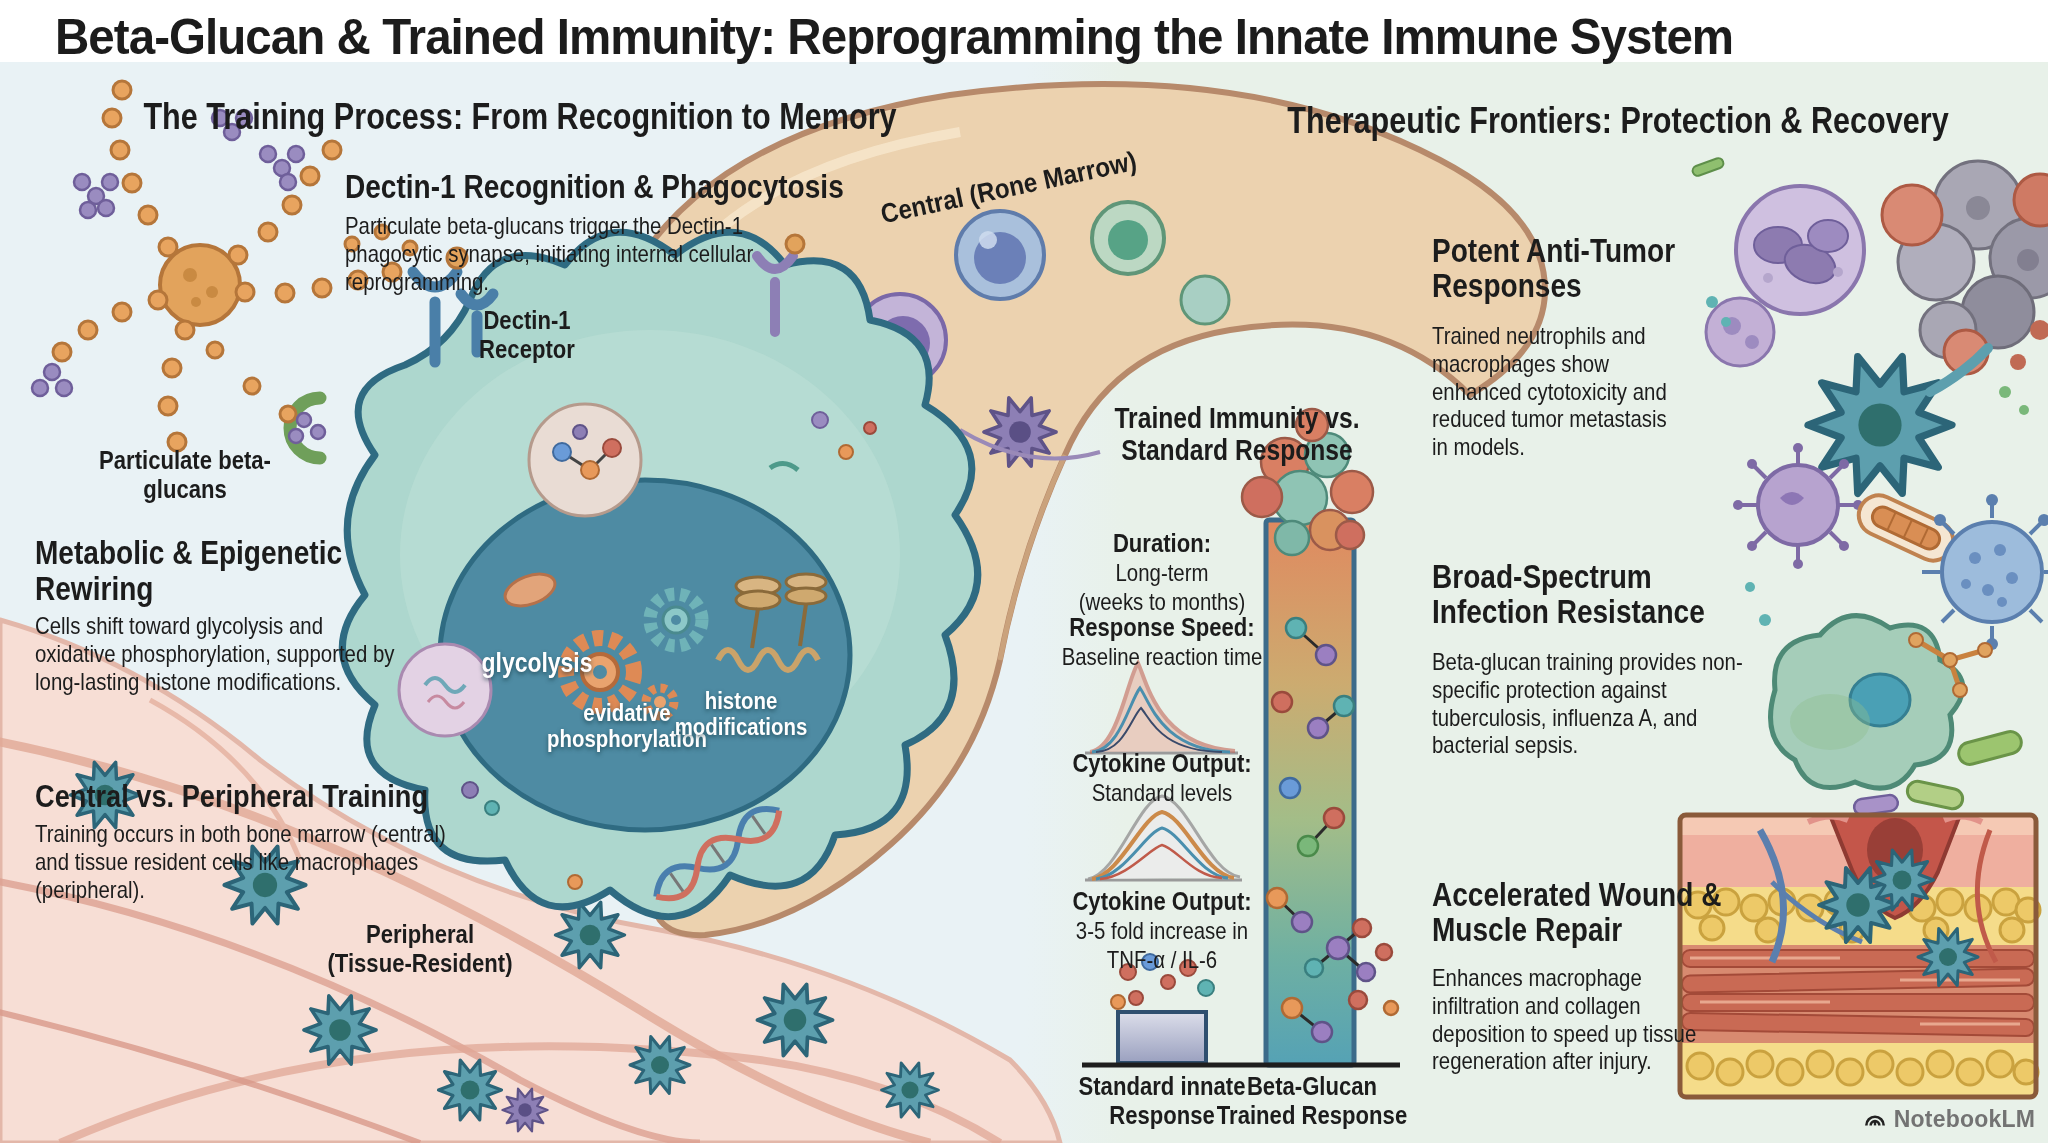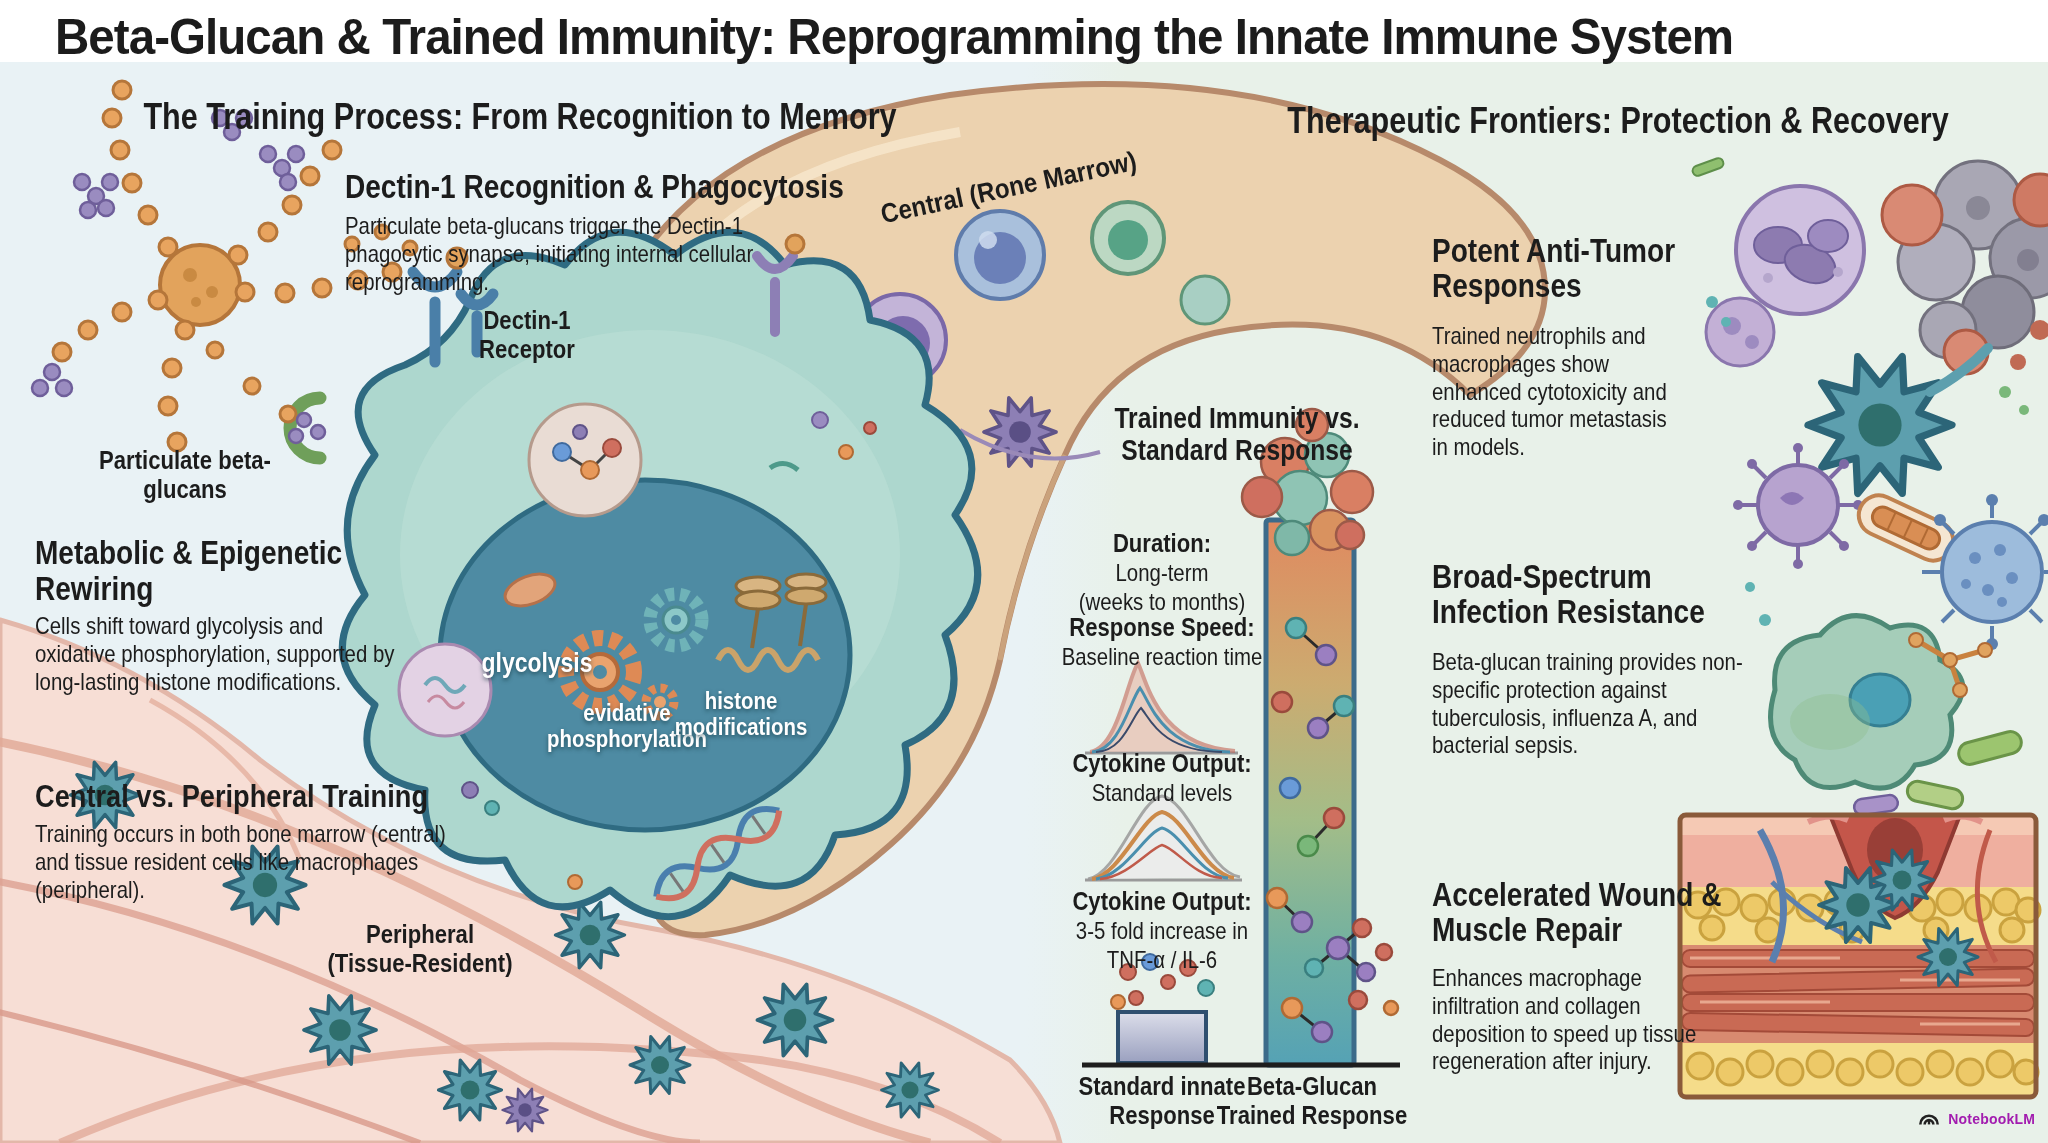--- a/index.html
+++ b/index.html
@@ -521,15 +521,15 @@
 
   <div class="t b sxl" style="left:1432px;top:878px;width:400px;font-size:33px;line-height:1.06;">Accelerated Wound &amp; Muscle Repair</div>
   <div class="t sxl body-txt" style="left:1432px;top:964px;width:330px;font-size:24px;">Enhances macrophage infiltration and collagen deposition to speed up tissue regeneration after injury.</div>
 
   <div class="t wm" style="left:1845px;top:1106px;width:190px;">
     <svg width="26" height="26" viewBox="0 0 24 24">
       <path d="M4,17 A8,8 0 0 1 20,17" fill="none" stroke="#222" stroke-width="2.4"></path>
       <path d="M8,17 A4,4 0 0 1 16,17" fill="none" stroke="#222" stroke-width="2.4"></path>
       <line x1="12" y1="17" x2="12" y2="13" stroke="#222" stroke-width="2.2"></line>
     </svg>
-    <span class="b" style="font-size:14px;letter-spacing:.2px;color:#a21caf;">NotebookLM</span>
+    <span class="b" style="font-size:23px;letter-spacing:.2px;color:#737373;">NotebookLM</span>
   </div>
 </div>
 
 </body></html>

